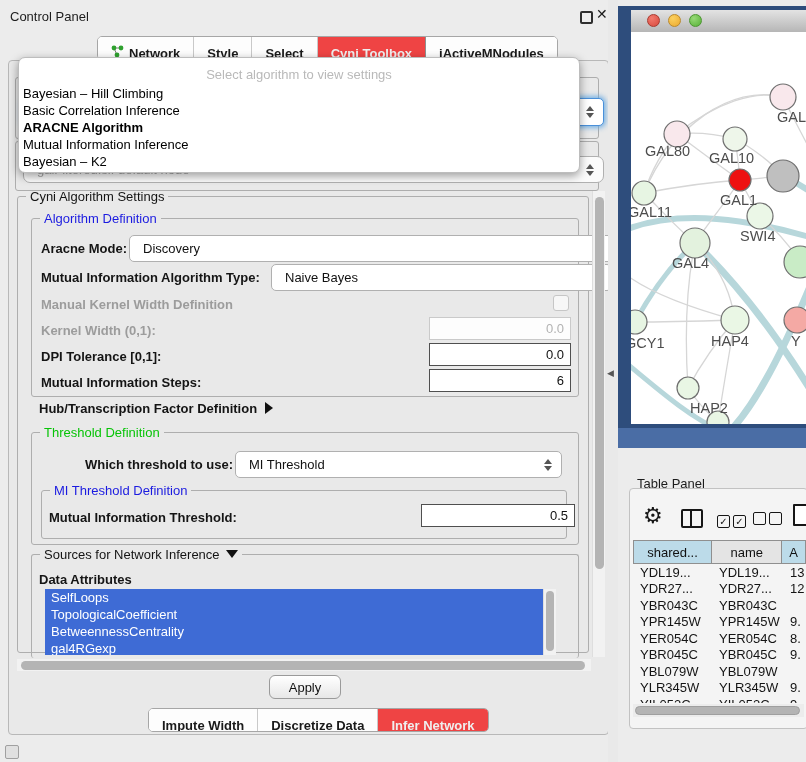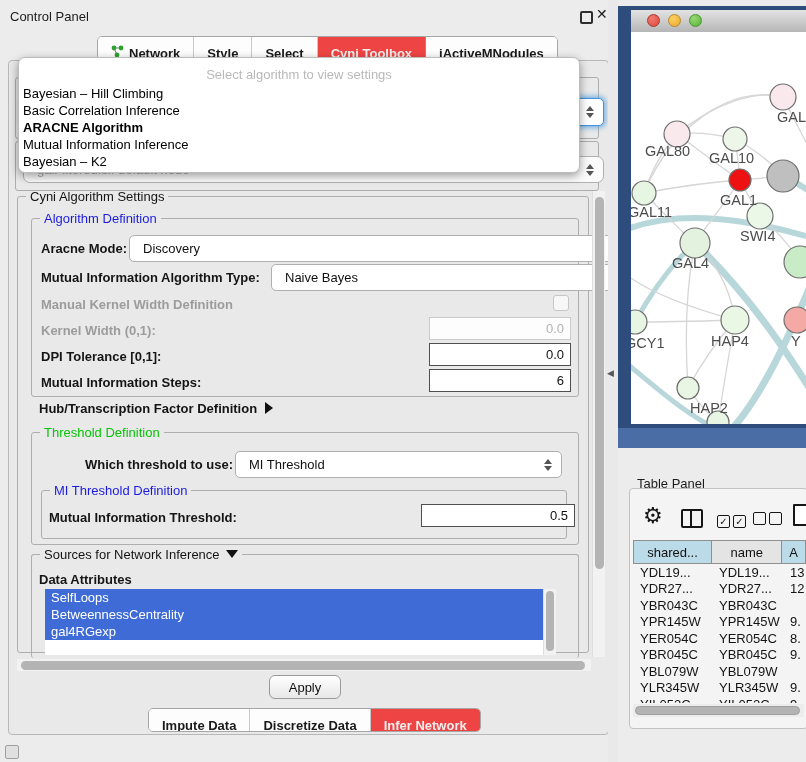--- a/index.html
+++ b/index.html
@@ -186,39 +186,40 @@
   </fieldset>
   <div class="lbl" style="left:40px;top:449px;">Mutual Information Threshold:</div>
   <div class="tfield" style="left:412px;top:443px;width:140px;height:21px;">0.5</div>
 
   <fieldset class="fs" style="left:22px;top:486px;width:546px;height:110px;border-bottom:none;">
     <legend style="color:#141414;"><span>Sources for Network Inference</span><span class="tri-d"></span></legend>
   </fieldset>
   <div class="lbl" style="left:30px;top:511px;">Data Attributes</div>
   <div class="abs" id="attr-list" style="left:36px;top:528px;">
       <div class="attr-item">SelfLoops</div>
+      <div class="attr-item">TopologicalCoefficient</div>
       <div class="attr-item">BetweennessCentrality</div>
       <div class="attr-item">gal4RGexp</div>
     </div>
   <div class="sb-v" style="left:534px;top:528px;width:12px;height:66px;">
     <div class="thumb" style="left:1.5px;top:2px;width:8px;height:60px;"></div>
   </div>
 
   <div class="sb-v" style="left:583px;top:130px;width:12px;height:466px;">
     <div class="thumb" style="left:1.5px;top:6px;width:9px;height:372px;"></div>
   </div>
   <div class="sb-h" style="left:8px;top:598px;width:574px;height:12px;">
     <div class="thumb" style="left:4px;top:1.5px;width:564px;height:9px;"></div>
   </div>
 
   <div class="btn" style="left:260px;top:614px;width:70px;height:22px;">Apply</div>
 
   <div class="abs tabbar" style="left:139px;top:647px;" id="bottom-tabs">
       <div class="tab">
-        <span>Impute Data</span>
+        <span>Impute Width</span>
       </div>
       <div class="tab">
         <span>Discretize Data</span>
       </div>
       <div class="tab sel">
         <span>Infer Network</span>
       </div>
     </div>
 </div>
 

